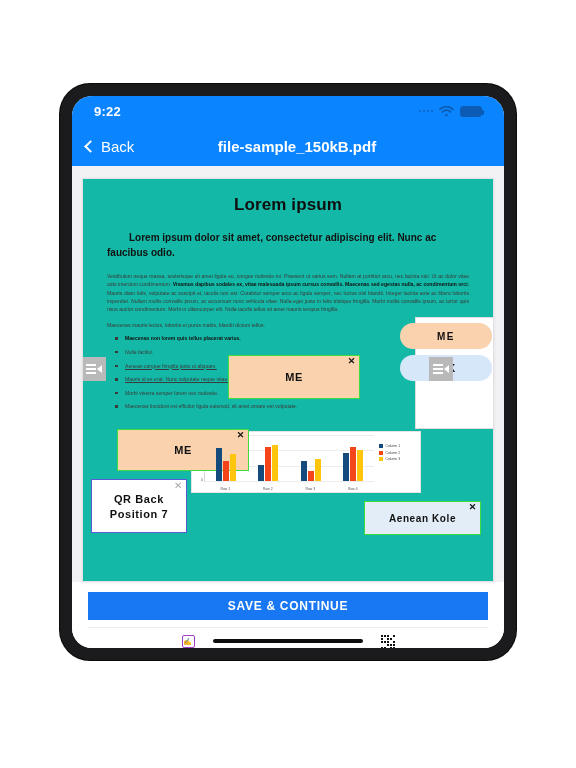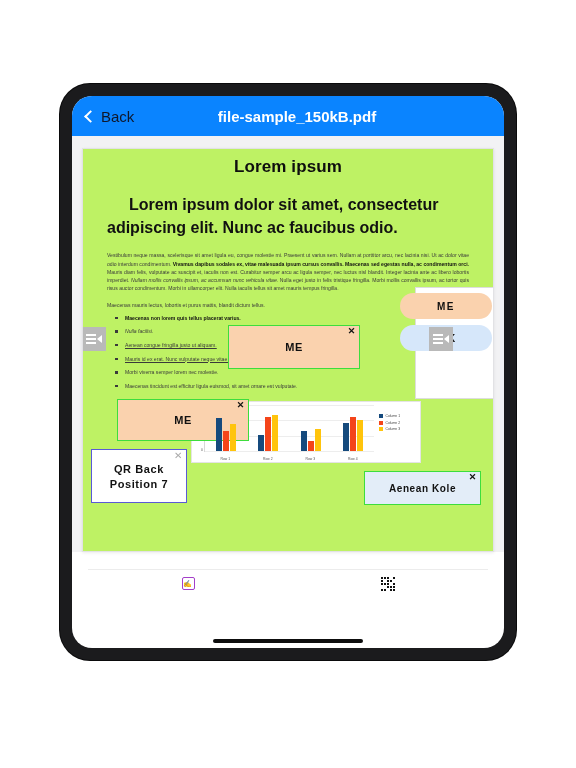--- a/index.html
+++ b/index.html
@@ -62,21 +62,21 @@
   }
 
   
   #nav-bar {
     height: 40px; background: #0a84ff;
     display: flex; align-items: center;
     padding: 0 14px; position: relative;
   }
   #back-button {
     display: flex; align-items: center; gap: 6px;
-    color: #0f172a; cursor: pointer;
+    color: #ffffff; cursor: pointer;
   }
   #back-chevron {
     width: 9px; height: 9px;
     border-left: 2.2px solid #fff; border-bottom: 2.2px solid #fff;
     transform: rotate(45deg);
     margin-top: 0px;
   }
   #back-label { font-size: 15px; }
   #doc-title {
     position: absolute; left: 0; right: 0;
@@ -89,35 +89,35 @@
   
   #viewer {
     position: relative;
     height: 416px;
     background: #f2f2f4;
     padding: 12px 10px 0 10px;
   }
   #pdf-page {
     position: relative;
     width: 100%; height: 100%;
-    background: #bef264;
+    background: #14b8a6;
     border: 1px solid #e2e2e5;
     box-shadow: 0 1px 3px rgba(0,0,0,.08);
     overflow: hidden;
-    padding: 8px 24px;
+    padding: 16px 24px;
   }
 
   
   #pdf-h1 {
     text-align: center;
     font-size: 17px; font-weight: bold; color: #0e0e0e;
     margin-bottom: 16px; letter-spacing: .1px;
   }
   #pdf-h2 {
-    font-size: 16px; font-weight: bold; color: #111;
+    font-size: 10px; font-weight: bold; color: #111;
     line-height: 1.45; text-align: left;
     text-indent: 22px;
     margin-bottom: 12px;
   }
   #pdf-para {
     font-size: 5.1px; color: #3a3a3a;
     line-height: 1.62; text-align: justify;
     margin-bottom: 9px;
   }
   #pdf-para b { color: #111; }
@@ -313,20 +313,37 @@
     bottom: 5px; width: 150px; height: 4px;
     background: #0d0d0d; border-radius: 3px;
   }
 </style>
 </head>
 <body>
 
 <div id="device-frame">
   <div id="device-screen">
 
+    <div id="status-bar">
+      <div id="status-time">9:22</div>
+      <div id="status-right">
+        <span class="sig-dots">
+          <i></i>
+            <i></i>
+            <i></i>
+            <i></i>
+        </span>
+        <svg width="15" height="11" viewBox="0 0 15 11">
+          <path d="M1 3.4 A9 9 0 0 1 14 3.4" stroke="#0c5cb5" stroke-width="1.7" fill="none" stroke-linecap="round"></path>
+          <path d="M3.4 6 A5.6 5.6 0 0 1 11.6 6" stroke="#0c5cb5" stroke-width="1.7" fill="none" stroke-linecap="round"></path>
+          <circle cx="7.5" cy="9" r="1.3" fill="#0c5cb5"></circle>
+        </svg>
+        <span class="battery"></span>
+      </div>
+    </div>
 
     <div id="nav-bar">
       <div id="back-button">
         <span id="back-chevron"></span>
         <span id="back-label">Back</span>
       </div>
       <div id="doc-title">file-sample_150kB.pdf</div>
     </div>
 
     <div id="viewer">
@@ -457,20 +474,21 @@
                 <i></i>
               </span>
             <span class="handle-arrow"></span>
           </span>
         </div>
 
       </div>
     </div>
 
     <div id="bottom-bar">
+      <div id="save-button">SAVE &amp; CONTINUE</div>
       <div id="tool-row">
         <div class="tool-item">
           <span class="sign-icon">✍</span>
 
         </div>
         <div class="tool-item">
           <span class="qr-icon">
               <i></i>
               <i></i>
               <i></i>

